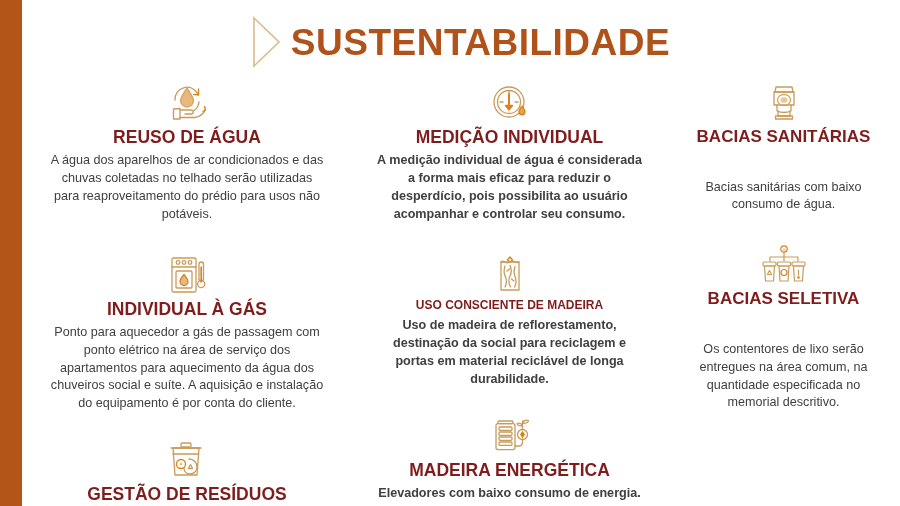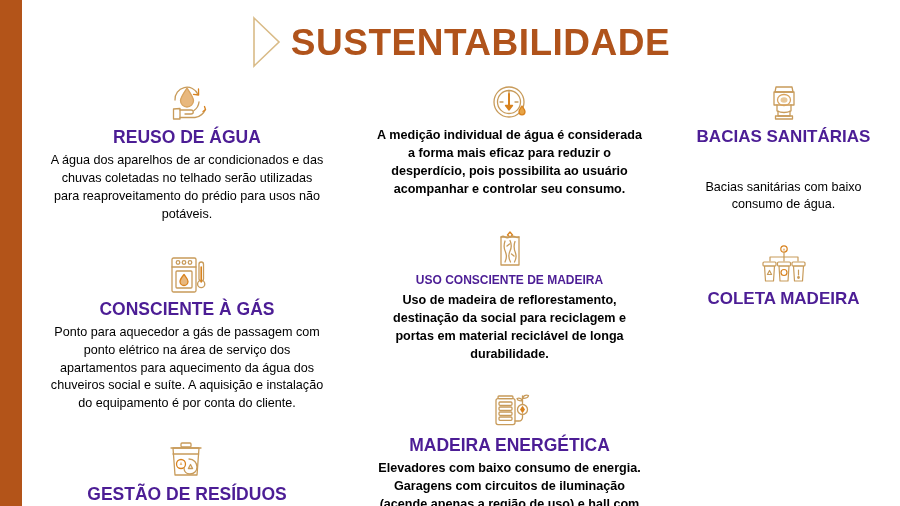--- a/index.html
+++ b/index.html
@@ -50,29 +50,29 @@
   .item { text-align:center; padding:0 6px; }
   .icon-wrap {
     display:flex; align-items:flex-end; justify-content:center;
     height:46px;
     margin-bottom:3px;
   }
   .icon-wrap svg { display:block; }
   .item-title {
     font-size:17.5px;
     font-weight:bold;
-    color:#4c1d95;
+    color:#7f1d1d;
     line-height:1.15;
     margin-bottom:5px;
     white-space:nowrap;
   }
   .item-title.sm { font-size:12px; }
   .item-body {
     font-size:12.6px;
-    color:#000000;
+    color:#404040;
     line-height:1.42;
   }
 
   
   .col-left  .item-body { padding:0 22px; }
   .col-mid   .item-body { padding:0 14px;font-weight:bold; }
   .col-right .item-body { padding:0 14px;margin-top:32px; }
   .col-right .item-title { font-size:17px; }
 
   .sp-a { height:26px; }
@@ -123,21 +123,21 @@
             <circle cx="13" cy="8.5" r="1.8"></circle>
             <circle cx="19" cy="8.5" r="1.8"></circle>
             <circle cx="25" cy="8.5" r="1.8"></circle>
             <rect x="11" y="17" width="16" height="17" rx="1"></rect>
             <path d="M19 20.5 C16 24 15 25.5 15 27.5 A4 4 0 0 0 23 27.5 C23 25.5 21.5 24 19 20.5 Z" fill="#e8b87e" stroke="#d8821e"></path>
             <rect x="34" y="8" width="4.5" height="19" rx="2.2"></rect>
             <circle cx="36.2" cy="30" r="3.6"></circle>
             <line x1="36.2" y1="13" x2="36.2" y2="28" stroke="#d8821e" stroke-width="1.6"></line>
           </svg>
         </div>
-        <div class="item-title">CONSCIENTE À GÁS</div>
+        <div class="item-title">INDIVIDUAL À GÁS</div>
         <div class="item-body">Ponto para aquecedor a gás de passagem com ponto elétrico na área de serviço dos apartamentos para aquecimento da água dos chuveiros social e suíte. A aquisição e instalação do equipamento é por conta do cliente.</div>
       </div>
 
       <div class="sp-b"></div>
 
       <div class="item">
         <div class="icon-wrap">
           <svg width="46" height="42" viewBox="0 0 46 42" fill="none" stroke="#c89b5a" stroke-width="1.3" stroke-linecap="round" stroke-linejoin="round">
             <rect x="17" y="4" width="10" height="4" rx="1"></rect>
             <path d="M9 9 L35 9 L33 36 L11 36 Z"></path>
@@ -162,20 +162,21 @@
             <circle cx="21" cy="20" r="15"></circle>
             <circle cx="21" cy="20" r="11.5"></circle>
             <line x1="21" y1="8.5" x2="21" y2="11.5"></line>
             <line x1="12" y1="20" x2="15" y2="20"></line>
             <line x1="27" y1="20" x2="30" y2="20"></line>
             <path d="M21 12 L21 27" stroke="#d8821e" stroke-width="2"></path>
             <path d="M17.5 23.5 L21 28 L24.5 23.5 Z" fill="#d8821e" stroke="#d8821e"></path>
             <path d="M34 24 C32 27 31 28.3 31 29.8 A3 3 0 0 0 37 29.8 C37 28.3 36 27 34 24 Z" fill="#e8a445" stroke="#d8821e"></path>
           </svg>
         </div>
+        <div class="item-title">MEDIÇÃO INDIVIDUAL</div>
         <div class="item-body">A medição individual de água é considerada a forma mais eficaz para reduzir o desperdício, pois possibilita ao usuário acompanhar e controlar seu consumo.</div>
       </div>
 
       <div class="sp-a"></div>
 
       <div class="item">
         <div class="icon-wrap">
           <svg width="40" height="42" viewBox="0 0 40 42" fill="none" stroke="#c89b5a" stroke-width="1.3" stroke-linecap="round" stroke-linejoin="round">
             <path d="M20 3 L22.5 6 L20 8 L17.5 6 Z" stroke="#d8821e"></path>
             <path d="M11 8 L29 8 L29 36 L11 36 Z"></path>
@@ -245,21 +246,22 @@
             <path d="M11.5 26.5 L13.6 30.5 L9.4 30.5 Z"></path>
             <rect x="19.5" y="18" width="13" height="4" rx="1"></rect>
             <path d="M21 22 L31 22 L30 37 L22 37 Z"></path>
             <circle cx="26" cy="28.5" r="3" stroke="#d8821e"></circle>
             <rect x="34" y="18" width="13" height="4" rx="1"></rect>
             <path d="M35.5 22 L45.5 22 L44.5 37 L36.5 37 Z"></path>
             <line x1="40.5" y1="26" x2="40.5" y2="31"></line>
             <circle cx="40.5" cy="33.5" r="0.8" fill="#c89b5a"></circle>
           </svg>
         </div>
-        <div class="item-title">COLETA MADEIRA</div>
+        <div class="item-title">BACIAS SELETIVA</div>
+        <div class="item-body">Os contentores de lixo serão entregues na área comum, na quantidade especificada no memorial descritivo.</div>
       </div>
 
       <div class="sp-b"></div>
 
     </div>
 
   </div>
 </div>
 
 </body></html>

